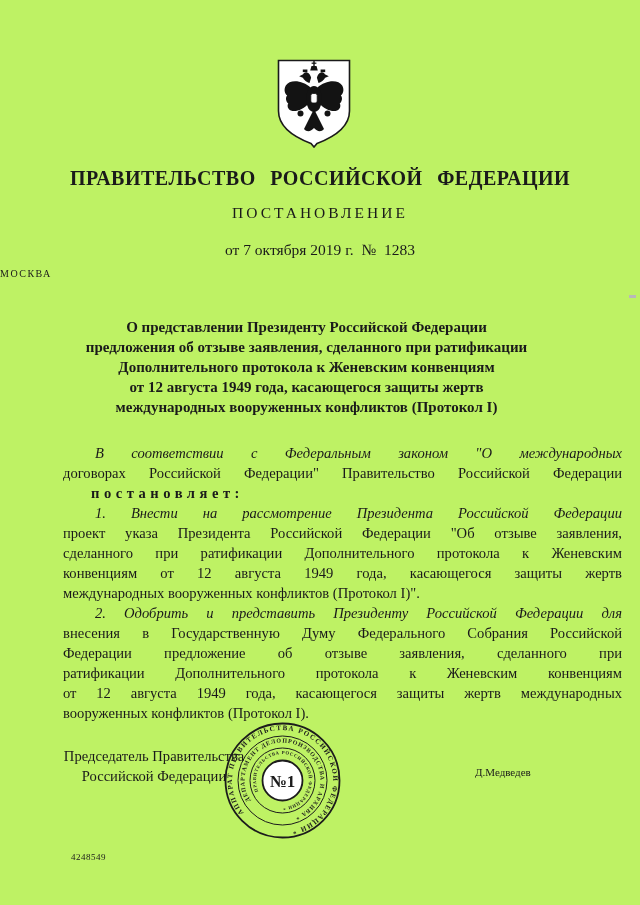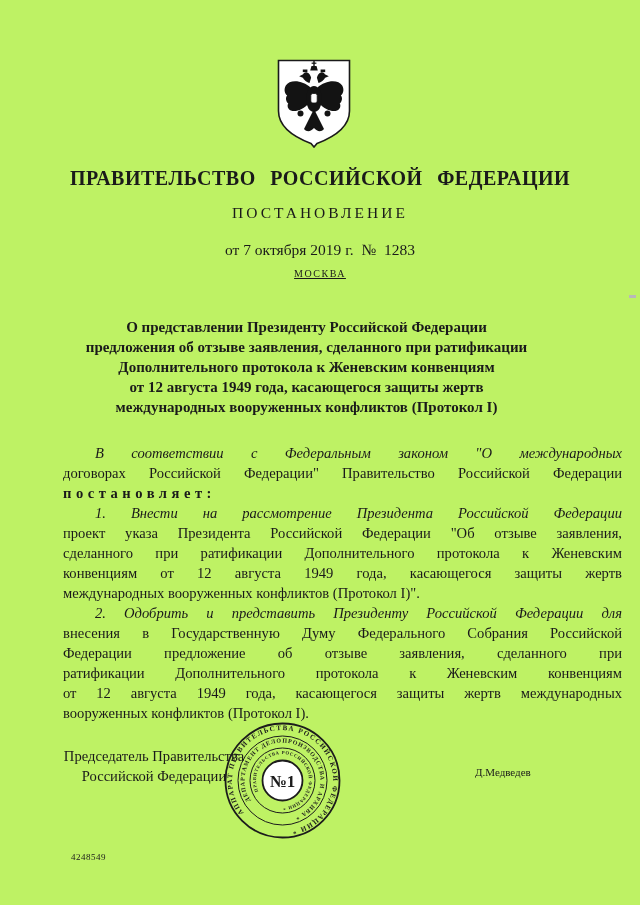--- a/index.html
+++ b/index.html
@@ -14,35 +14,35 @@
   }
   .doc-type{
     position:absolute;top:204px;left:0;width:640px;text-align:center;
     font-size:15.5px;letter-spacing:3px;
   }
   .date-line{
     position:absolute;top:241px;left:0;width:640px;text-align:center;
     font-size:15.5px;white-space:pre;
   }
   .city{
-    position:absolute;top:268px;left:0;width:640px;text-align:center;
-    font-size:10px;letter-spacing:1.5px;text-decoration:underline;
+    position:absolute;top:268px;left:0;width:640px;text-align:left;
+    font-size:10px;letter-spacing:1.5px;
   }
   .doc-title{
     position:absolute;top:317px;left:63px;width:487px;text-align:center;
     font-weight:bold;font-size:15px;line-height:20px;
   }
   .body-text{
     position:absolute;top:443px;left:63px;width:559px;
     font-size:14.6px;
   }
   .bline{display:block;height:20px;line-height:20px;white-space:normal;}
   .jline{text-align:justify;text-align-last:justify;}
   .ind{text-indent:32px;font-style:italic;}
-  .postanov{font-weight:bold;letter-spacing:4.5px;}
+  .postanov{font-weight:bold;letter-spacing:4.5px;margin-left:28px;}
   .signature-block{
     position:absolute;top:747px;left:63px;width:182px;text-align:center;
     font-size:14.6px;line-height:19.5px;
   }
   .signature-name{
     position:absolute;top:766px;left:475px;font-size:11px;
   }
   .stamp{position:absolute;left:222px;top:720px;width:121px;height:121px;}
   .footer-code{position:absolute;left:71px;top:852px;font-size:9px;letter-spacing:0.5px;}
   .scan-artifact{position:absolute;left:629px;top:295px;width:7px;height:3px;background:#b9b9b9;}

